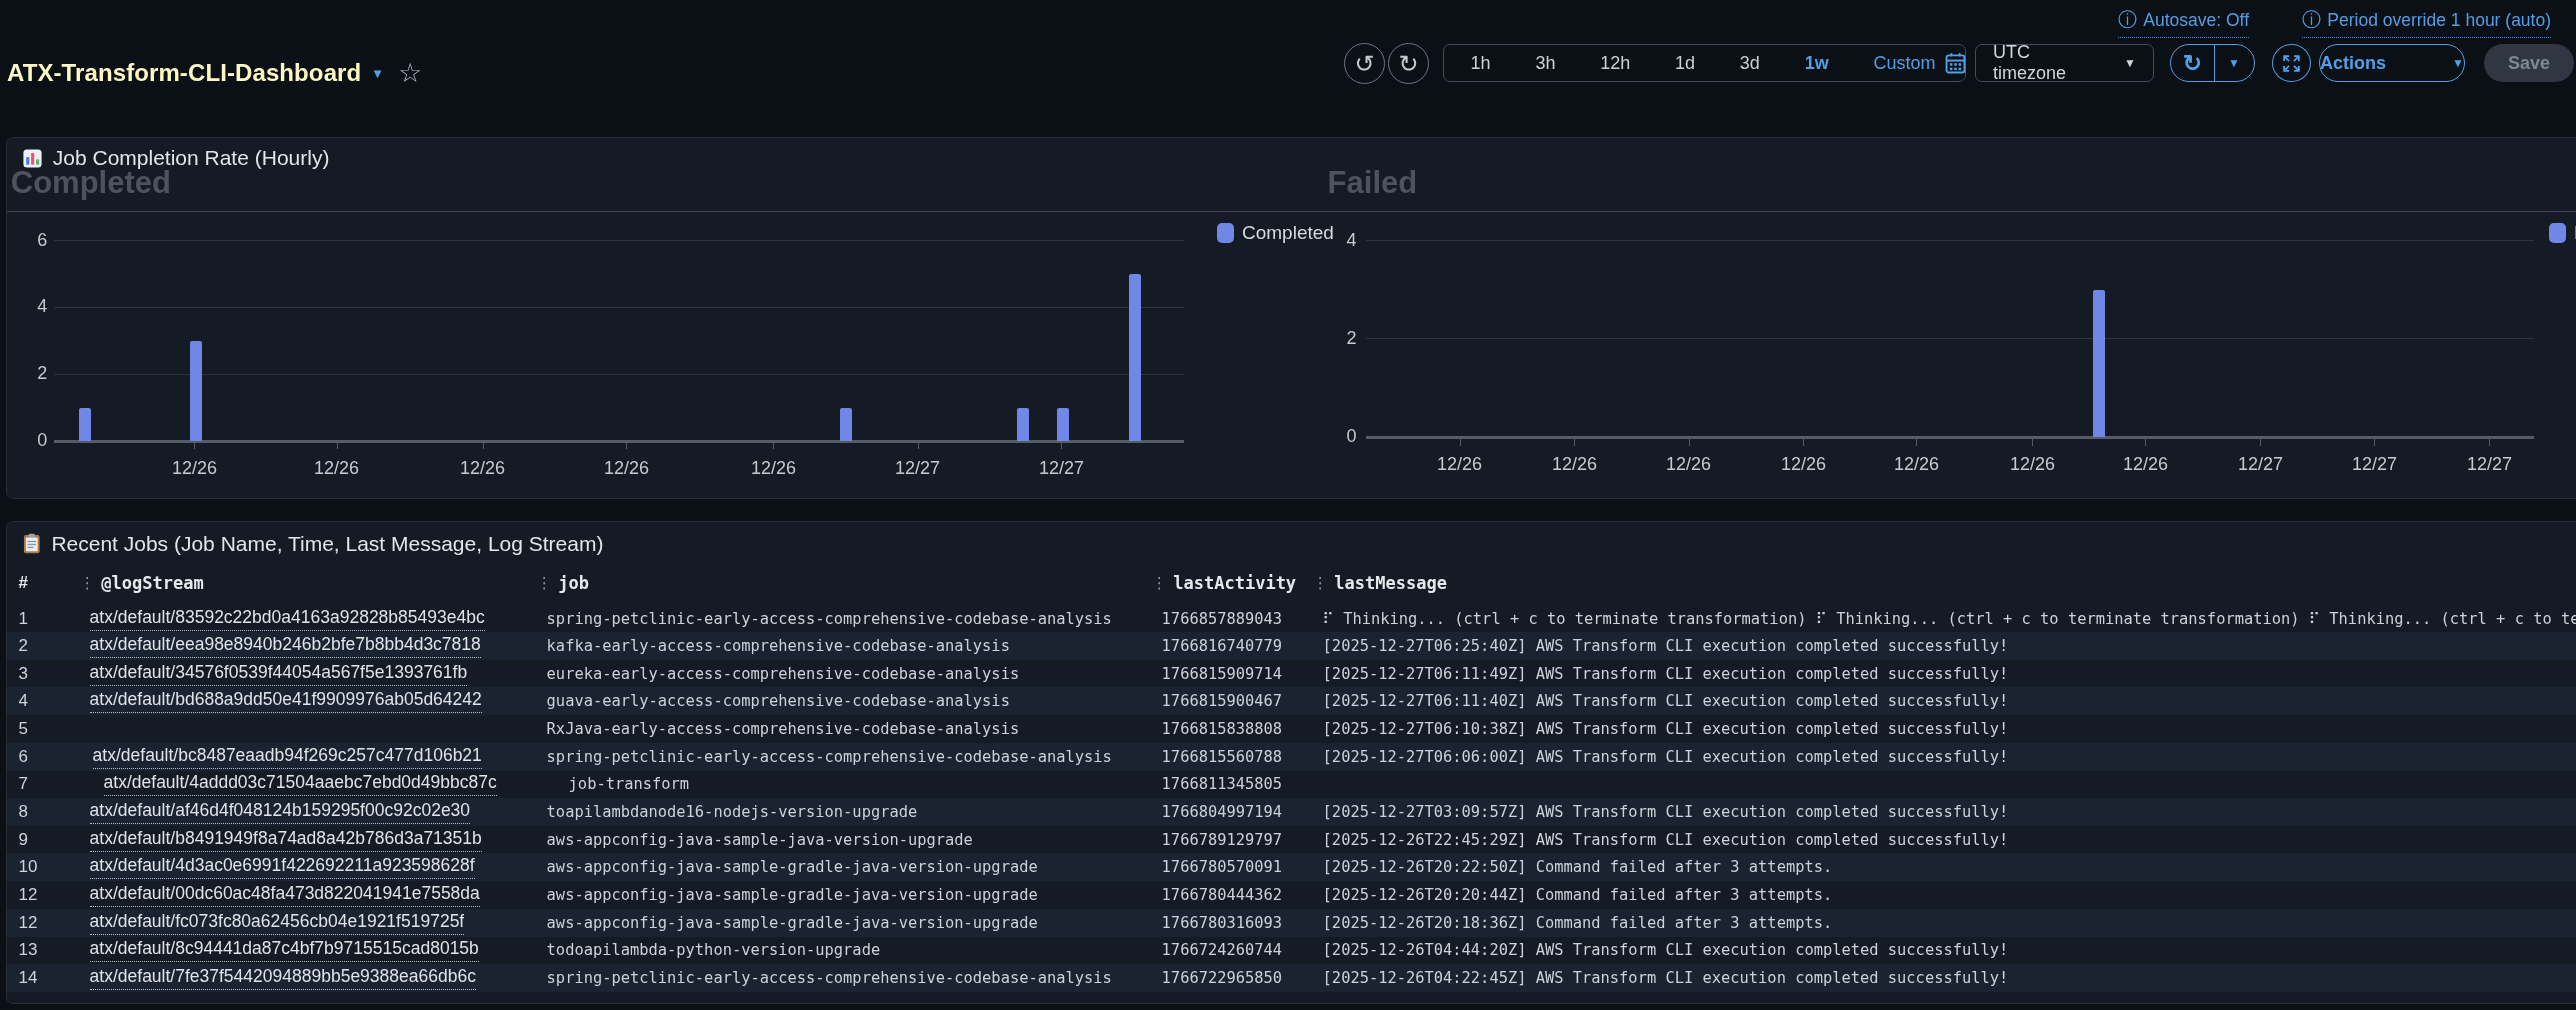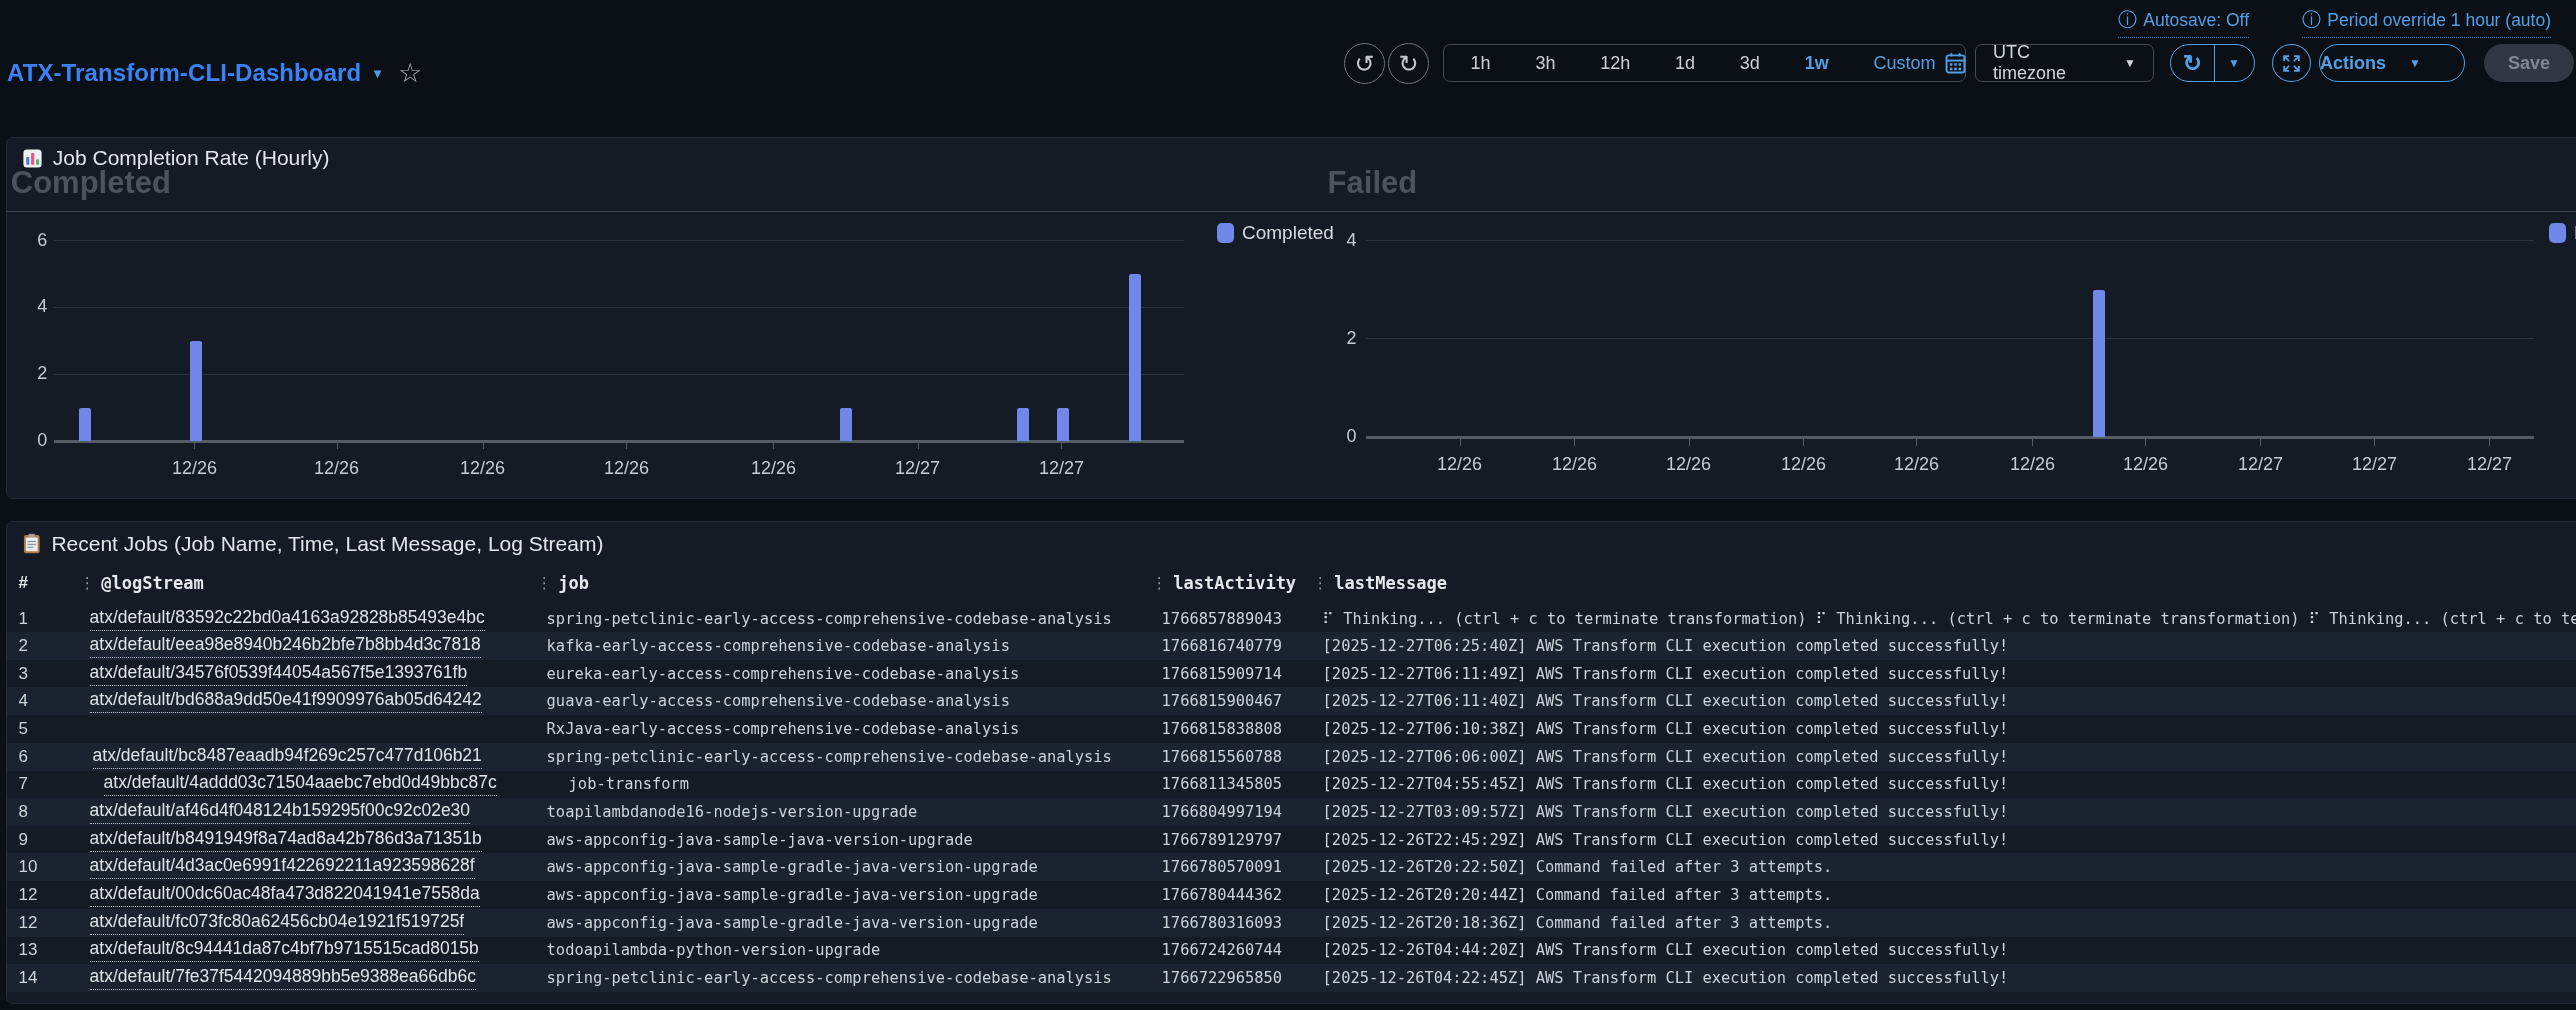--- a/index.html
+++ b/index.html
@@ -3,21 +3,21 @@
 <meta charset="utf-8">
 <style>
   html,body{margin:0;padding:0;}
   body{
     width:2576px;height:1011px;overflow:hidden;position:relative;
     background:#0b1016;color:#d1d6dc;
     font-family:"Liberation Sans",sans-serif;
   }
   .abs{position:absolute;}
   
-  .dash-title{font-size:24px;font-weight:bold;color:#3b82f6;letter-spacing:0.1px;}
+  .dash-title{font-size:24px;font-weight:bold;color:#fef9c3;letter-spacing:0.1px;}
   .title-caret{color:#539fe5;font-size:13.3px;margin-left:9.8px;vertical-align:2.8px;cursor:pointer;}
   .star{color:#b9bfc7;font-size:26.6px;margin-left:14px;vertical-align:-1.4px;cursor:pointer;}
   .info-link{color:#539fe5;font-size:17.5px;text-decoration:none;border-bottom:1.4px dotted #4087c9;
     padding-bottom:4.2px;display:inline-flex;align-items:center;gap:6.3px;cursor:pointer;}
   .info-i{font-size:19px;}
   .ctl{height:38px;box-sizing:border-box;display:flex;align-items:center;}
   .circlebtn{width:39px;height:39px;border:1.4px solid #6e7580;border-radius:50%;
     display:flex;align-items:center;justify-content:center;color:#c4c9d0;font-size:24px;cursor:pointer;background:transparent;}
   .segmented{border:1.4px solid #454c55;border-radius:7px;display:flex;align-items:center;padding:0 4.2px;}
   .seg-item{padding:0 22.4px;font-size:18px;color:#ccd1d7;height:42px;display:flex;align-items:center;cursor:pointer;white-space:nowrap;}
@@ -28,21 +28,21 @@
   .caret-sm{font-size:12px;color:#d0d5db;margin-left:18px;}
   .caret-blue{font-size:12px;color:#539fe5;}
   .pill{border:1.7px solid #539fe5;border-radius:19.6px;}
   .refresh-grp{display:flex;align-items:stretch;padding:0;overflow:hidden;}
   .refresh-left{display:flex;align-items:center;justify-content:center;width:43px;cursor:pointer;
     color:#539fe5;font-size:23px;font-weight:bold;}
   .refresh-right{display:flex;align-items:center;justify-content:center;width:38px;cursor:pointer;
     border-left:1.4px solid #539fe5;}
   .roundbtn{width:39px;height:38px;border:1.7px solid #539fe5;border-radius:50%;
     display:flex;align-items:center;justify-content:center;cursor:pointer;box-sizing:border-box;}
-  .actions{justify-content:flex-start;gap:23px;color:#539fe5;font-size:18px;font-weight:bold;cursor:pointer;}
+  .actions{justify-content:space-between;gap:23px;color:#539fe5;font-size:18px;font-weight:bold;cursor:pointer;}
   .savebtn{background:#303743;border:none;border-radius:19px;color:#7f8792;font-size:18px;font-weight:bold;
     justify-content:center;cursor:pointer;font-family:"Liberation Sans",sans-serif;}
   
   .widget{position:absolute;background:#151b25;border:0.7px solid #262d36;border-radius:7px;overflow:hidden;}
   .w-head{position:absolute;display:flex;align-items:center;gap:9.8px;font-size:21px;color:#e2e6ea;}
   .panel-title{position:absolute;font-size:31px;font-weight:bold;color:#4c535c;white-space:nowrap;}
   .sep{position:absolute;height:1.4px;background:#3f464f;}
   .gridline{position:absolute;height:1.4px;background:#2c333c;}
   .axisline{position:absolute;height:2.8px;background:#555c66;}
   .tickmark{position:absolute;width:1.4px;height:7px;background:#555c66;}
@@ -313,21 +313,20 @@
         <div class="cell c-mono mono" style="left: 1155px;">1766815560788</div>
         <div class="cell c-mono mono" style="left: 1316px;">[2025-12-27T06:06:00Z] AWS Transform CLI execution completed successfully!</div>
       </div>
       <div class="trow" style="top: 248px;">
         <div class="cell c-num" style="left: 12px;">7</div>
         <div class="cell c-stream" style="left: 83px; margin-left: 14px;">
           <span>atx/default/4addd03c71504aaebc7ebd0d49bbc87c</span>
         </div>
         <div class="cell c-mono mono" style="left: 556px; margin-left: 6px;">job-transform</div>
         <div class="cell c-mono mono" style="left: 1155px;">1766811345805</div>
-        <div class="cell c-mono mono" style="left: 1316px;">[2025-12-27T04:55:45Z] AWS Transform CLI execution completed successfully!</div>
       </div>
       <div class="trow alt" style="top: 276px;">
         <div class="cell c-num" style="left: 12px;">8</div>
         <div class="cell c-stream" style="left: 83px;">
           <span>atx/default/af46d4f048124b159295f00c92c02e30</span>
         </div>
         <div class="cell c-mono mono" style="left: 540px;">toapilambdanode16-nodejs-version-upgrade</div>
         <div class="cell c-mono mono" style="left: 1155px;">1766804997194</div>
         <div class="cell c-mono mono" style="left: 1316px;">[2025-12-27T03:09:57Z] AWS Transform CLI execution completed successfully!</div>
       </div>

